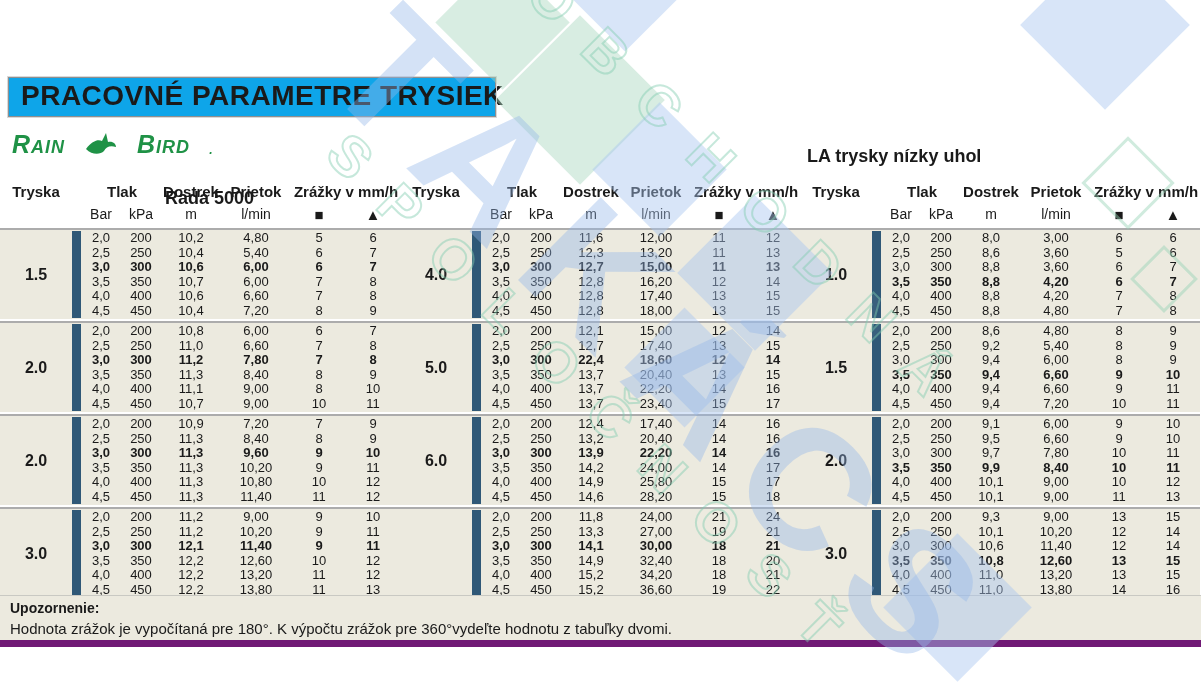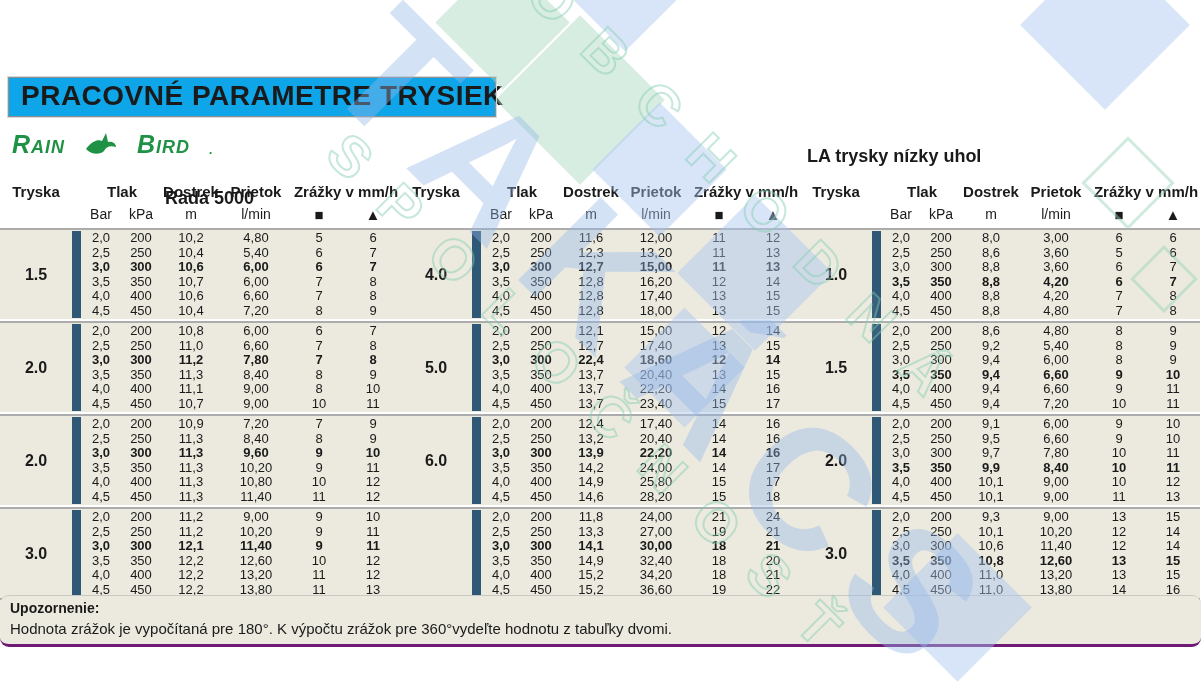--- a/index.html
+++ b/index.html
@@ -54,23 +54,22 @@
   .pbar{position:absolute;left:72px;top:1px;bottom:1px;width:9px;background:#2F5877;}
   .rows{margin-left:82px;}
   .row{
     display:grid;grid-template-columns:38px 42px 58px 72px 54px 54px;
     height:14.5px;line-height:14.6px;font-size:13px;text-align:center;white-space:nowrap;
   }
   .row.bold{font-weight:bold;}
   
   .note{
     position:absolute;left:0;top:595px;width:1201px;height:52px;box-sizing:border-box;
-    background:#ECEADF;border-top:1px solid #c9c9c3;border-bottom:3px solid #701a75;
+    background:#ECEADF;border-top:1px solid #c9c9c3;border-bottom:7px solid #701a75;
     padding:4px 10px;
-    border-radius:9px;
   }
   .note .h{font-size:14px;font-weight:bold;}
   .note .t{font-size:15px;margin-top:4px;}
   
   .wm{position:absolute;inset:0;pointer-events:none;z-index:6;overflow:hidden;}
   .dia{position:absolute;transform:rotate(45deg);}
   .dia.teal{background:rgba(168,214,190,0.45);}
   .dia.blue{background:rgba(168,198,240,0.45);}
   .dia.oline{background:transparent;border:3px solid rgba(150,210,182,0.45);}
   .wm-word{

